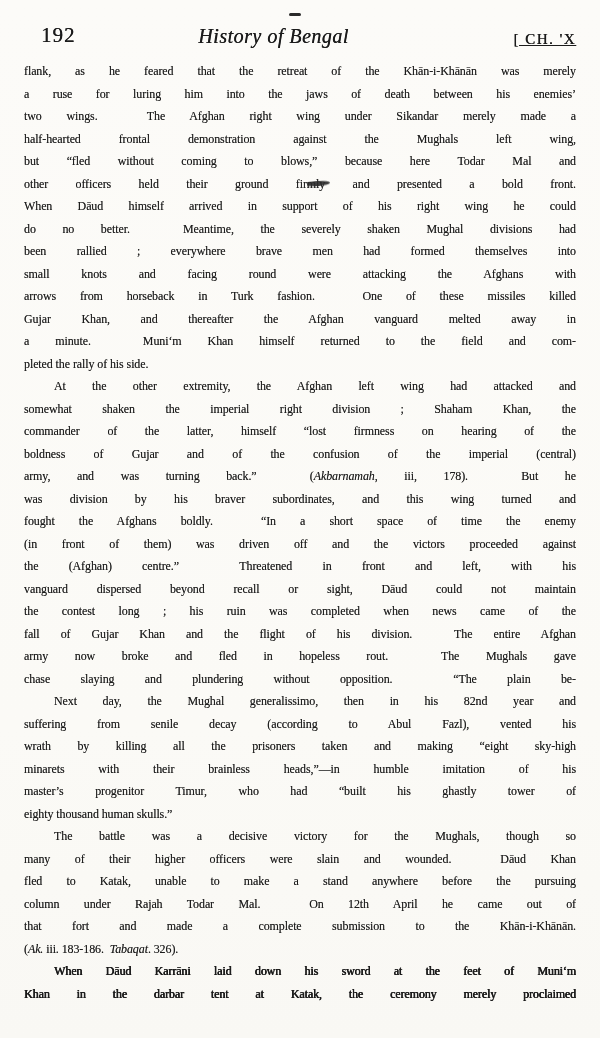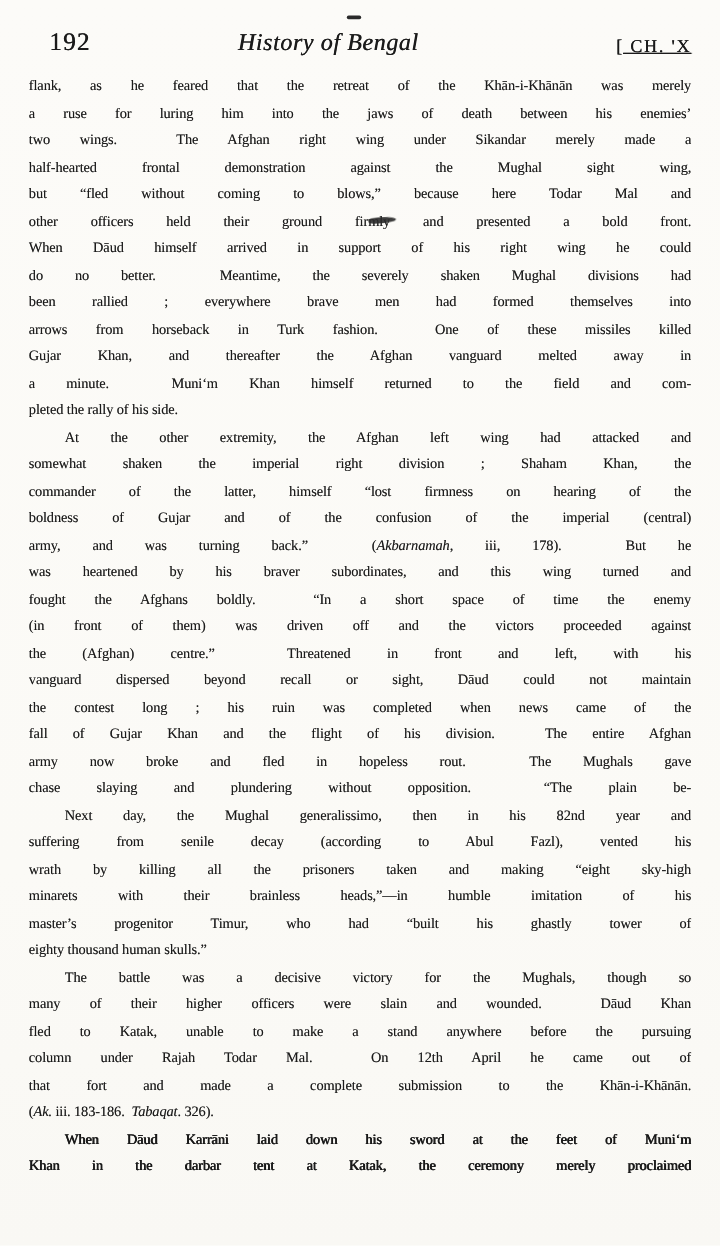--- a/index.html
+++ b/index.html
@@ -122,36 +122,37 @@
   <div class="header">
     <div class="page-number">192</div>
     <div class="running-title">History of Bengal</div>
     <div class="chapter-heading">[ CH. 'X</div>
   </div>
 
   <div class="body-text">
       <div class="line"><span>flank, as he feared that the retreat of the Khān-i-Khānān was merely</span></div>
       <div class="line"><span>a ruse for luring him into the jaws of death between his enemies’</span></div>
       <div class="line"><span>two wings.  The Afghan right wing under Sikandar merely made a</span></div>
-      <div class="line"><span>half-hearted frontal demonstration against the Mughal sight wing,</span></div>
+      <div class="line"><span>half-hearted frontal demonstration against the Mughals left wing,</span></div>
       <div class="line"><span>but “fled without coming to blows,” because here Todar Mal and</span></div>
       <div class="line"><span>other officers held their ground firmly and presented a bold front.</span></div>
       <div class="line"><span>When Dāud himself arrived in support of his right wing he could</span></div>
       <div class="line"><span>do no better.  Meantime, the severely shaken Mughal divisions had</span></div>
       <div class="line"><span>been rallied ; everywhere brave men had formed themselves into</span></div>
+      <div class="line"><span>small knots and facing round were attacking the Afghans with</span></div>
       <div class="line"><span>arrows from horseback in Turk fashion.  One of these missiles killed</span></div>
       <div class="line"><span>Gujar Khan, and thereafter the Afghan vanguard melted away in</span></div>
       <div class="line"><span>a minute.  Muni‘m Khan himself returned to the field and com-</span></div>
       <div class="line lastline"><span>pleted the rally of his side.</span></div>
       <div class="line indent"><span>At the other extremity, the Afghan left wing had attacked and</span></div>
       <div class="line"><span>somewhat shaken the imperial right division ; Shaham Khan, the</span></div>
       <div class="line"><span>commander of the latter, himself “lost firmness on hearing of the</span></div>
       <div class="line"><span>boldness of Gujar and of the confusion of the imperial (central)</span></div>
       <div class="line"><span>army, and was turning back.”  (</span><span class="it">Akbarnamah</span><span>, iii, 178).  But he</span></div>
-      <div class="line"><span>was heartened by his braver subordinates, and this wing turned and</span></div>
+      <div class="line"><span>was division by his braver subordinates, and this wing turned and</span></div>
       <div class="line"><span>fought the Afghans boldly.  “In a short space of time the enemy</span></div>
       <div class="line"><span>(in front of them) was driven off and the victors proceeded against</span></div>
       <div class="line"><span>the (Afghan) centre.”  Threatened in front and left, with his</span></div>
       <div class="line"><span>vanguard dispersed beyond recall or sight, Dāud could not maintain</span></div>
       <div class="line"><span>the contest long ; his ruin was completed when news came of the</span></div>
       <div class="line"><span>fall of Gujar Khan and the flight of his division.  The entire Afghan</span></div>
       <div class="line"><span>army now broke and fled in hopeless rout.  The Mughals gave</span></div>
       <div class="line"><span>chase slaying and plundering without opposition.  “The plain be-</span></div>
       <div class="line indent"><span>Next day, the Mughal generalissimo, then in his 82nd year and</span></div>
       <div class="line"><span>suffering from senile decay (according to Abul Fazl), vented his</span></div>

